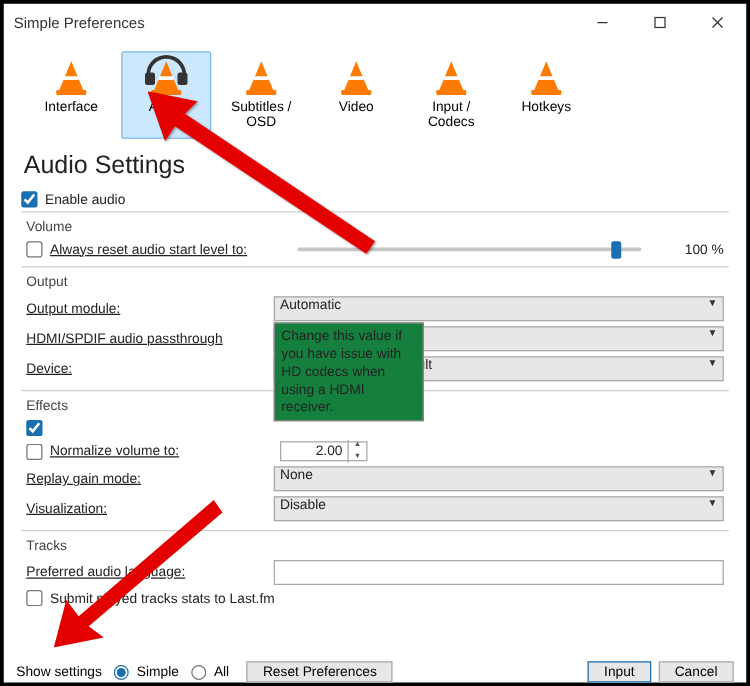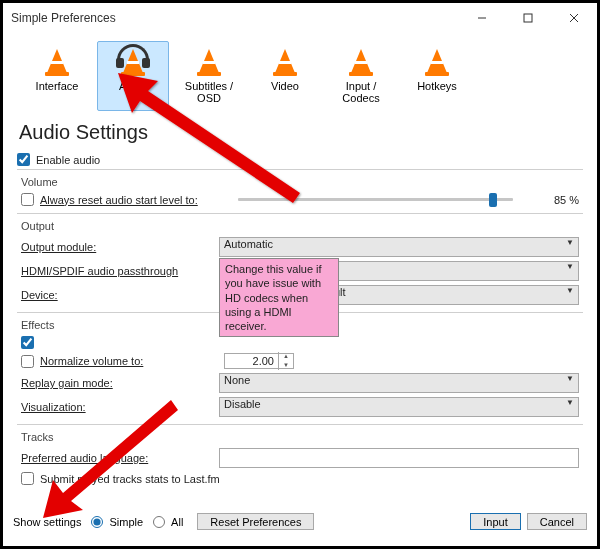--- a/index.html
+++ b/index.html
@@ -32,26 +32,26 @@
   .lbl-col { width: 198px; font-size: 11px; color: #222; text-decoration: underline; }
   .slider-wrap { flex: 1; display: flex; align-items: center; gap: 6px; }
   .slider { flex:1; height: 3px; background: #c6c6c6; position: relative; border-radius: 1px;}
   .slider .thumb{position:absolute;right:16px;top:-5px;width:8px;height:14px;background:#1a6fb0;border-radius:2px;}
   .pct { width: 60px; text-align: right; font-size: 11px; }
   .spin { width: 70px; height: 16px; border: 1px solid #a8a8a8; background: #fff; display:flex; align-items:center; }
   .spin span { flex:1; text-align:right; padding-right:4px; font-size:11px;}
   .spin .spinbtns{width:15px;height:18px;border-left:1px solid #a8a8a8;display:flex;flex-direction:column;}
   .spin .spinbtns div{flex:1;font-size:6px;text-align:center;line-height:9px;color:#555;}
   .textfield { flex:1; height:20px; border:1px solid #a8a8a8; background:#fff; }
-  .footer { position:absolute; left:10px; right:10px; bottom:16px; display:flex; align-items:center; font-size:11px; }
+  .footer { position:absolute; left:10px; right:10px; bottom:0; display:flex; align-items:center; font-size:11px; }
   .footer .left { display:flex; align-items:center; gap:4px; }
   .radio { width:12px; height:12px; accent-color:#1a6fb0; margin-right:2px; }
   .btn { height:17px; padding:0 12px; background:#e7e7e7; border:1px solid #a8a8a8; font-size:11px; margin-left:6px; }
   .btn.default { border:1px solid #1a6fb0; }
-  .tooltip { position:absolute; left:216px; top:255px; width:120px; background:#f9a8d4; border:1px solid #888; font-size:11px; padding:3px 5px; color:#222; line-height:1.3; z-index:10; }
+  .tooltip { position:absolute; left:216px; top:255px; width:120px; background:#15803d; border:1px solid #888; font-size:11px; padding:3px 5px; color:#222; line-height:1.3; z-index:10; }
   .arrow { position:absolute; z-index:20; pointer-events:none; }
   .arrow.a1 { left:115px; top:70px; width:190px; height:135px; }
   .arrow.a2 { left:40px; top:395px; width:140px; height:120px; }
 </style>
 </head>
 <body>
 
 <div class="window">
   <div class="titlebar">
     <span class="tb-title">Simple Preferences</span>
@@ -137,21 +137,21 @@
 
     <div class="group">
       <div class="group-title">Volume</div>
       <div class="row">
         <input type="checkbox" class="chk" style="">
         <label class="lbl-col" style="width:auto;margin-right:40px">Always reset audio start level to:</label>
         <div class="slider-wrap">
           <div class="slider">
               <div class="thumb"></div>
             </div>
-          <span class="pct">85 %</span>
+          <span class="pct">100 %</span>
         </div>
       </div>
     </div>
 
     <div class="group">
       <div class="group-title">Output</div>
       <div class="row">
         <span class="lbl-col">Output module:</span>
         <div class="combo">
             <span>Automatic</span>

